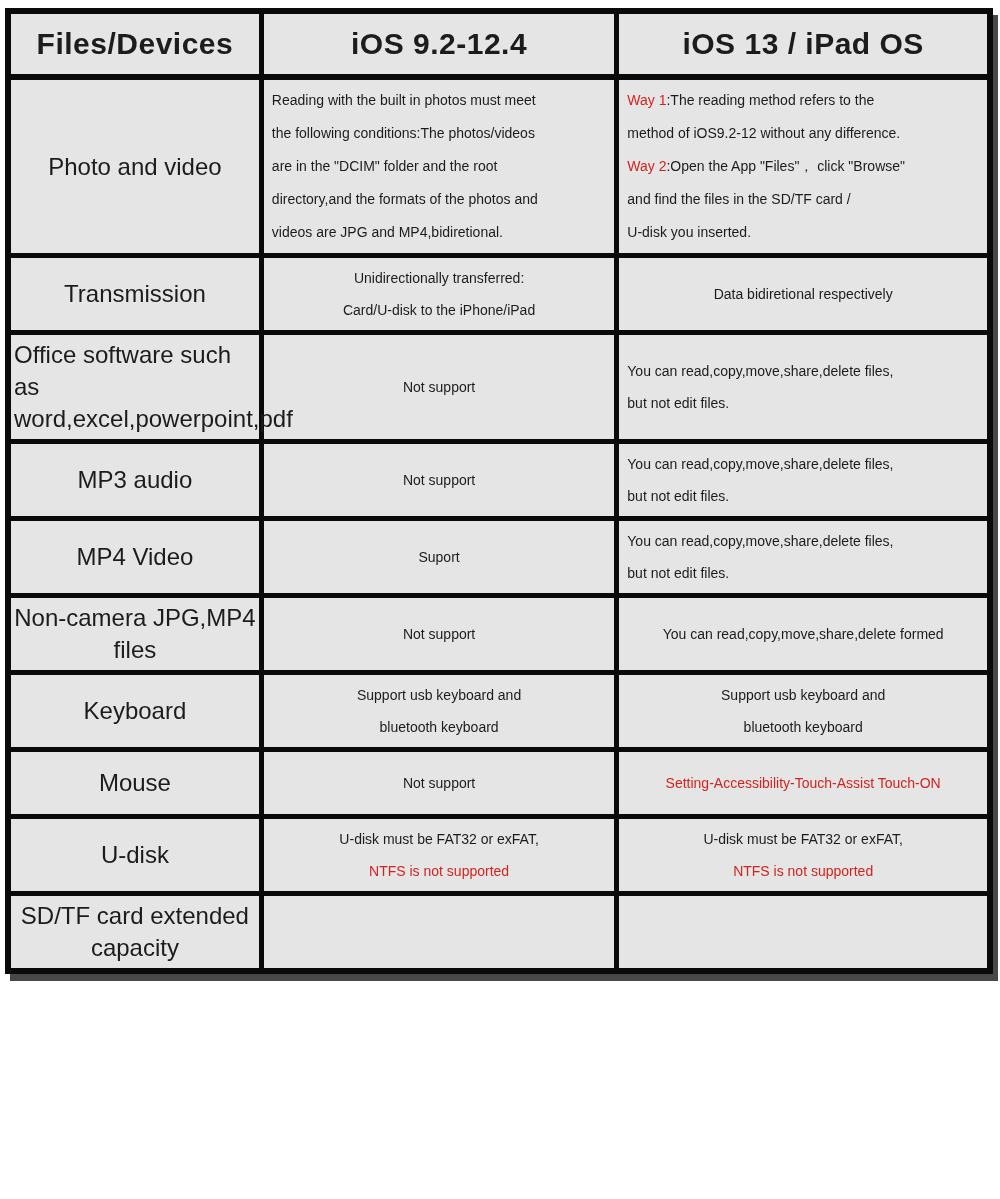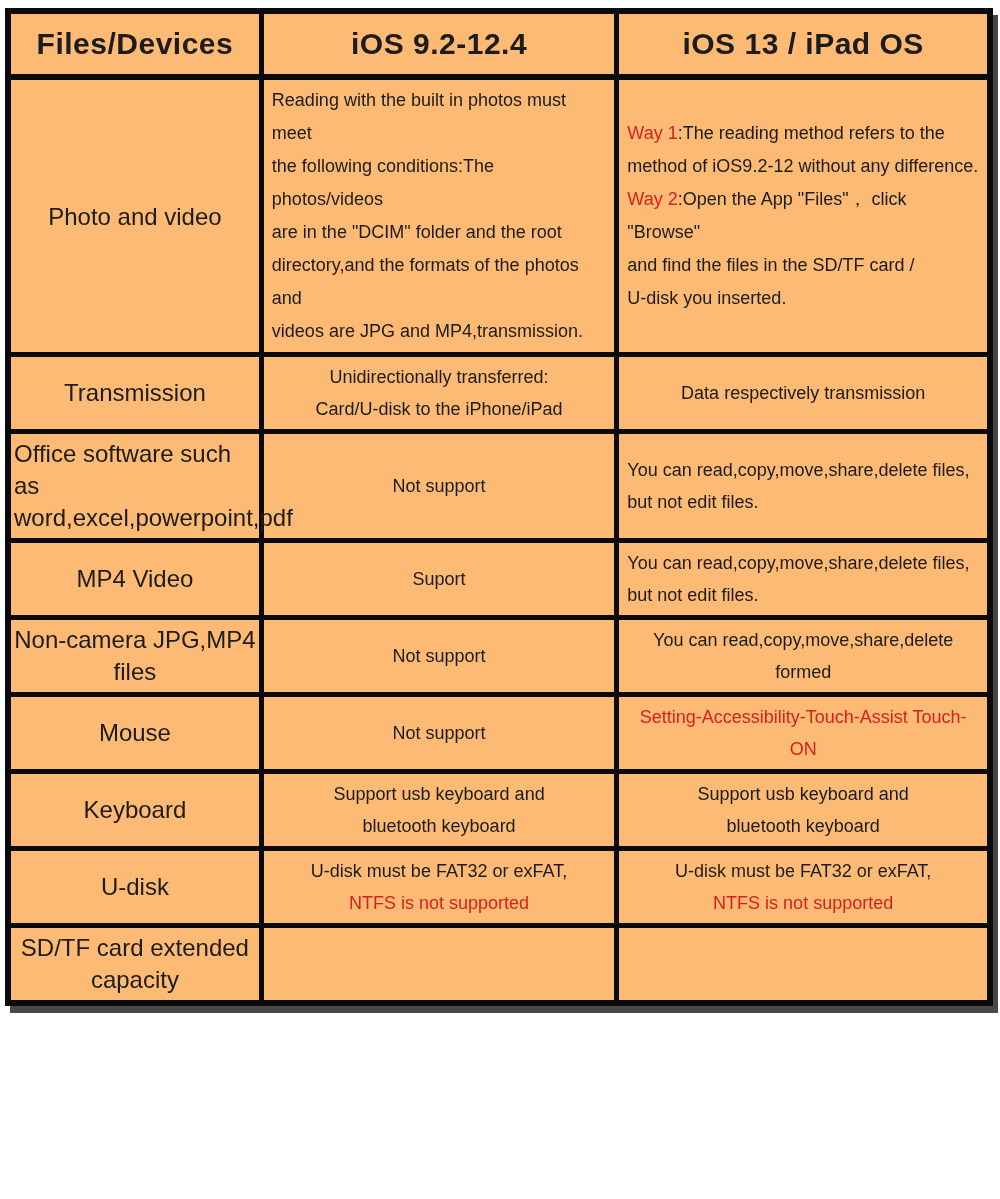--- a/index.html
+++ b/index.html
@@ -23,33 +23,33 @@
     table-layout:fixed;
     background:#fff;
     border:6px solid var(--border);
     box-shadow:5px 7px 0 rgba(40,40,40,0.85);
   }
   th,td{
     border:5px solid var(--border);
     vertical-align:middle;
     padding:4px 8px;
     box-sizing:border-box;
-    background:#fdba74;
+    background:#e5e5e5;
   }
   thead tr{height:66px;}
   thead th{
     font-size:30px;
     font-weight:bold;
     text-align:center;
     letter-spacing:0.5px;
     border-bottom-width:6px;
   }
   tbody tr{height:67px;}
   tbody tr.tall{height:172px;}
-  td{font-size:18px;}
+  td{font-size:14px;}
   td.align-left{text-align:left;}
   td.align-center{text-align:center;}
   td .line{line-height:32px;}
   tr.tall td .line{line-height:33px;}
   td.label-cell{padding:4px 3px;font-size:24px;}
   .red{color:var(--red);text-align:center;}
 </style>
 </head>
 <body>
 
@@ -70,100 +70,112 @@
     <tbody>
         <tr class="tall">
           <td class="align-center label-cell">
             <div class="line"><span>Photo and video</span></div>
           </td>
           <td class="align-left">
             <div class="line"><span>Reading with the built in photos must meet</span></div>
             <div class="line"><span>the following conditions:The photos/videos</span></div>
             <div class="line"><span>are in the "DCIM" folder and the root</span></div>
             <div class="line"><span>directory,and the formats of the photos and</span></div>
-            <div class="line"><span>videos are JPG and MP4,transmission.</span></div>
+            <div class="line"><span>videos are JPG and MP4,bidiretional.</span></div>
           </td>
           <td class="align-left">
             <div class="line"><span class="red">Way 1</span><span>:The reading method refers to the</span></div>
             <div class="line"><span>method of iOS9.2-12 without any difference.</span></div>
             <div class="line"><span class="red">Way 2</span><span>:Open the App "Files"， click "Browse"</span></div>
             <div class="line"><span>and find the files in the SD/TF card /</span></div>
             <div class="line"><span>U-disk you inserted.</span></div>
           </td>
         </tr>
         <tr>
           <td class="align-center label-cell">
             <div class="line"><span>Transmission</span></div>
           </td>
           <td class="align-center">
             <div class="line"><span>Unidirectionally transferred:</span></div>
             <div class="line"><span>Card/U-disk to the iPhone/iPad</span></div>
           </td>
           <td class="align-center">
-            <div class="line"><span>Data respectively transmission</span></div>
+            <div class="line"><span>Data bidiretional respectively</span></div>
           </td>
         </tr>
         <tr>
           <td class="align-left label-cell">
             <div class="line"><span>Office software such as</span></div>
             <div class="line"><span>word,excel,powerpoint,pdf</span></div>
           </td>
           <td class="align-center">
             <div class="line"><span>Not support</span></div>
           </td>
           <td class="align-left">
             <div class="line"><span>You can read,copy,move,share,delete files,</span></div>
             <div class="line"><span>but not edit files.</span></div>
           </td>
         </tr>
         <tr>
           <td class="align-center label-cell">
-            <div class="line"><span>MP4 Video</span></div>
-          </td>
-          <td class="align-center">
-            <div class="line"><span>Suport</span></div>
+            <div class="line"><span>MP3 audio</span></div>
+          </td>
+          <td class="align-center">
+            <div class="line"><span>Not support</span></div>
           </td>
           <td class="align-left">
             <div class="line"><span>You can read,copy,move,share,delete files,</span></div>
             <div class="line"><span>but not edit files.</span></div>
           </td>
         </tr>
         <tr>
           <td class="align-center label-cell">
+            <div class="line"><span>MP4 Video</span></div>
+          </td>
+          <td class="align-center">
+            <div class="line"><span>Suport</span></div>
+          </td>
+          <td class="align-left">
+            <div class="line"><span>You can read,copy,move,share,delete files,</span></div>
+            <div class="line"><span>but not edit files.</span></div>
+          </td>
+        </tr>
+        <tr>
+          <td class="align-center label-cell">
             <div class="line"><span>Non-camera JPG,MP4 files</span></div>
           </td>
           <td class="align-center">
             <div class="line"><span>Not support</span></div>
           </td>
           <td class="align-center">
             <div class="line"><span>You can read,copy,move,share,delete formed</span></div>
-          </td>
-        </tr>
-        <tr>
-          <td class="align-center label-cell">
-            <div class="line"><span>Mouse</span></div>
-          </td>
-          <td class="align-center">
-            <div class="line"><span>Not support</span></div>
-          </td>
-          <td class="align-center">
-            <div class="line"><span class="red">Setting-Accessibility-Touch-Assist Touch-ON</span></div>
           </td>
         </tr>
         <tr>
           <td class="align-center label-cell">
             <div class="line"><span>Keyboard</span></div>
           </td>
           <td class="align-center">
             <div class="line"><span>Support usb keyboard and</span></div>
             <div class="line"><span>bluetooth keyboard</span></div>
           </td>
           <td class="align-center">
             <div class="line"><span>Support usb keyboard and</span></div>
             <div class="line"><span>bluetooth keyboard</span></div>
+          </td>
+        </tr>
+        <tr>
+          <td class="align-center label-cell">
+            <div class="line"><span>Mouse</span></div>
+          </td>
+          <td class="align-center">
+            <div class="line"><span>Not support</span></div>
+          </td>
+          <td class="align-center">
+            <div class="line"><span class="red">Setting-Accessibility-Touch-Assist Touch-ON</span></div>
           </td>
         </tr>
         <tr>
           <td class="align-center label-cell">
             <div class="line"><span>U-disk</span></div>
           </td>
           <td class="align-center">
             <div class="line"><span>U-disk must be FAT32 or exFAT,</span></div>
             <div class="line"><span class="red">NTFS is not supported</span></div>
           </td>

